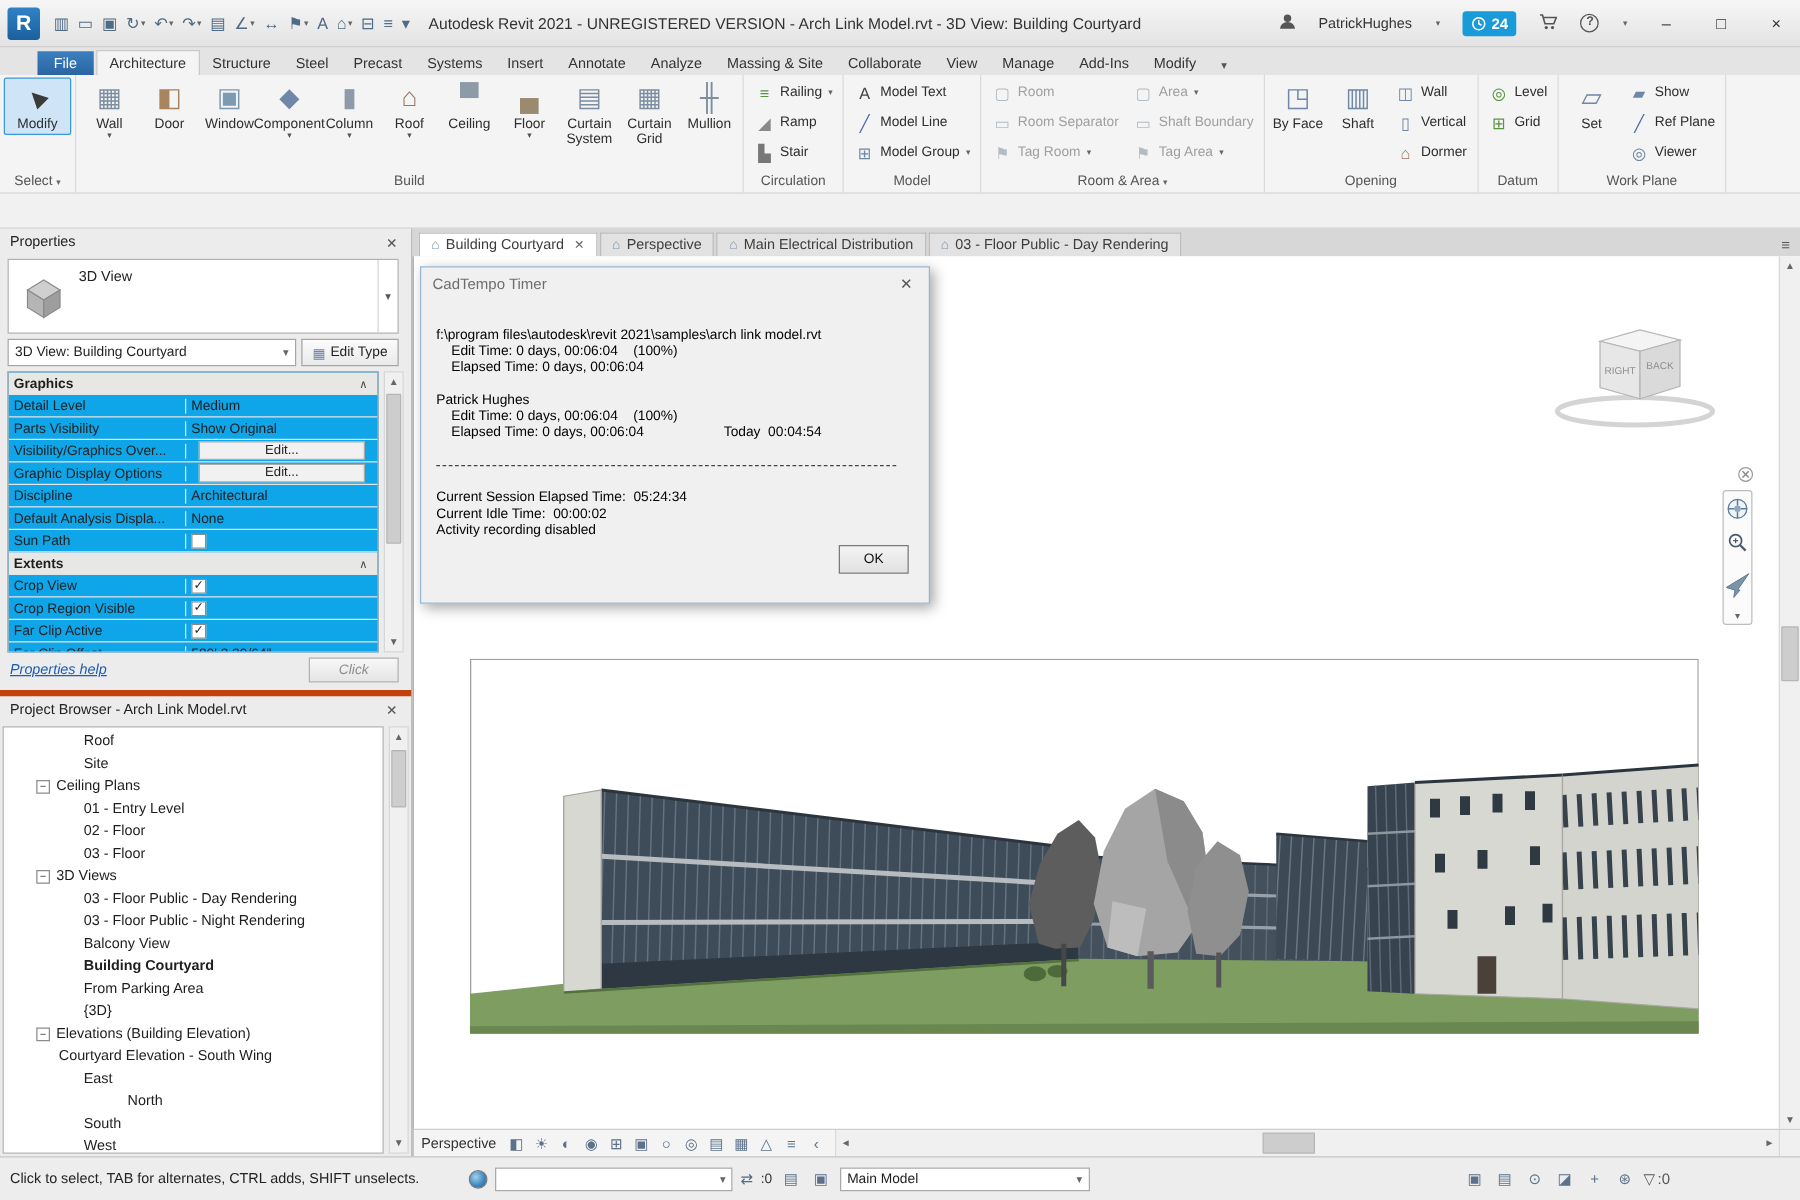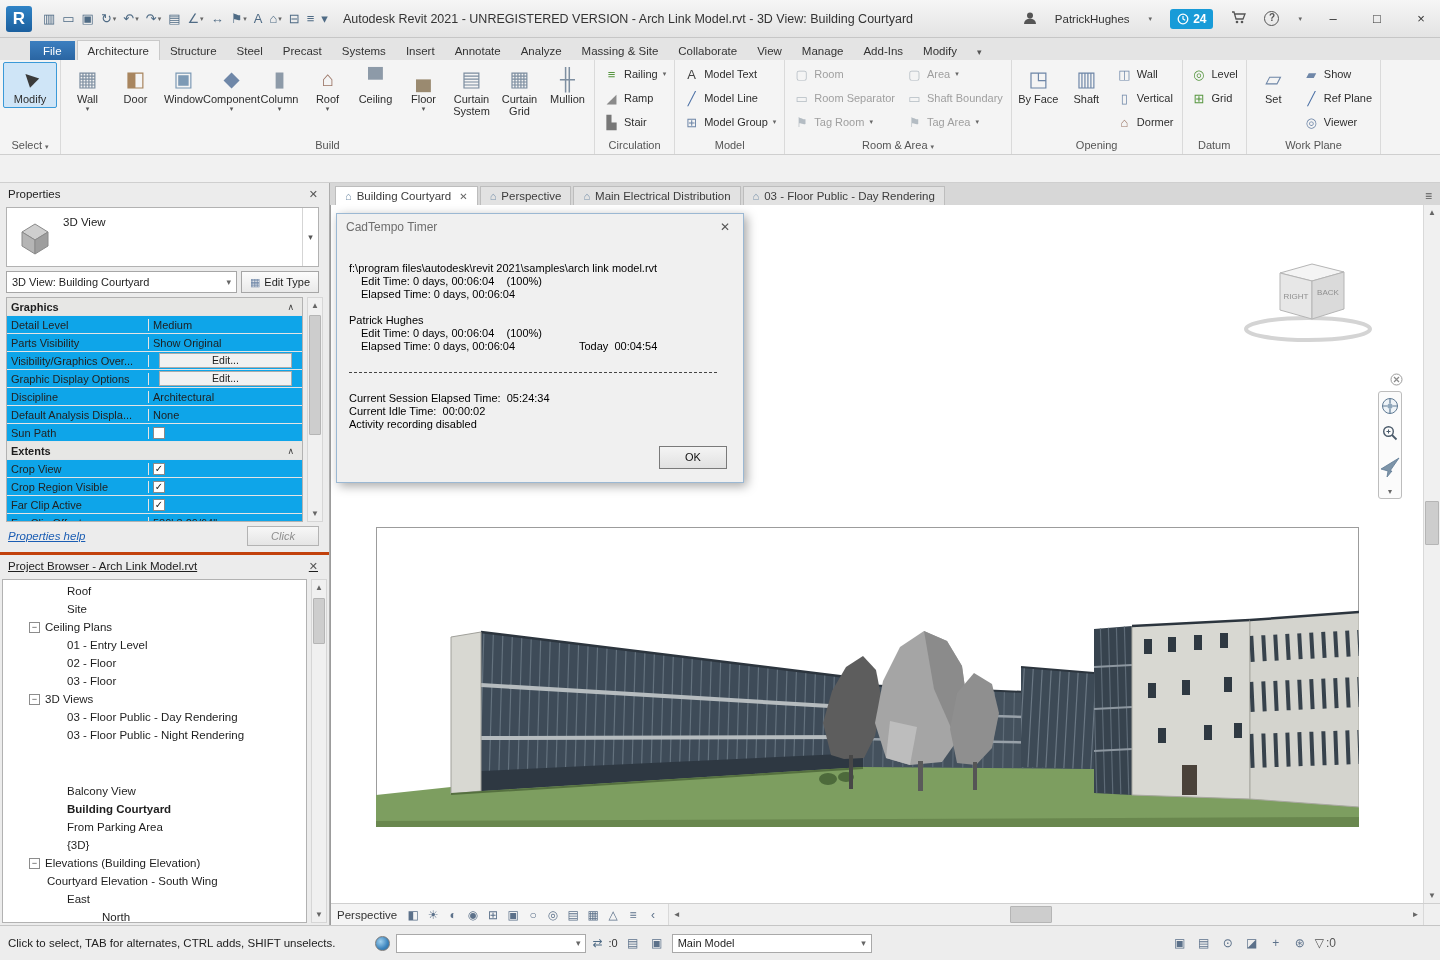--- a/index.html
+++ b/index.html
@@ -74,21 +74,21 @@
 .cb{width:12px;height:12px;border:1px solid #8a8a8a;background:#fff;font-size:10px;line-height:10px;text-align:center;color:#222;}
 .sbar{position:absolute;width:16px;background:#f0f0f0;border:1px solid #d6d6d6;display:flex;flex-direction:column;}
 .pscroll{top:114px;right:6px;bottom:28px;}
 .bscroll{top:24px;right:2px;bottom:2px;}
 .sarrow{height:15px;text-align:center;font-size:8px;color:#666;line-height:15px;}
 .strack{flex:1;position:relative;}
 .sthumb{position:absolute;left:1px;right:1px;background:#cdcdcd;border:1px solid #b5b5b5;border-radius:1px;}
 .propfoot{position:absolute;bottom:3px;left:8px;right:10px;height:22px;display:flex;align-items:center;font-style:italic;}
 .helplink{color:#1b5db3;text-decoration:underline;font-size:11.5px;}
 .applybtn{margin-left:auto;width:72px;height:20px;border:1px solid #b3b3b3;background:linear-gradient(#f7f7f7,#e5e5e5);color:#8d8d8d;text-align:center;line-height:18px;}
-.browser{position:absolute;top:369px;left:0;right:0;bottom:0;border-top:3px solid #c2410c;text-decoration:underline;}
+.browser{position:absolute;top:369px;left:0;right:0;bottom:0;border-top:5px solid #c2410c;}
 .btree{position:absolute;top:24px;left:2px;right:22px;bottom:2px;background:#fff;border:1px solid #b2b2b2;overflow:hidden;padding-top:2px;}
 .titem{height:18px;display:flex;align-items:center;white-space:nowrap;font-size:11.5px;}
 .titem.bold{font-weight:bold;}
 .texp{width:11px;height:11px;border:1px solid #8c8c8c;background:#fff;font-size:9px;line-height:9px;text-align:center;color:#444;margin-right:5px;flex:none;}
 
 
 .viewtabs{position:absolute;top:183px;left:330px;right:0;height:22px;background:#d7d7d7;display:flex;align-items:flex-end;padding-left:5px;}
 .vtabs-holder{display:flex;align-items:flex-end;gap:2px;}
 .vtab{display:flex;align-items:center;gap:5px;padding:3px 9px;background:#e2e2e2;border:1px solid #bdbdbd;border-bottom:none;color:#3c3c3c;white-space:nowrap;font-size:11.5px;}
 .vtab.active{background:#fff;}
@@ -135,21 +135,21 @@
 
 .dialog{position:absolute;left:336px;top:213px;width:408px;height:270px;background:#f0f0f0;border:1px solid #9bb8d3;box-shadow:3px 3px 10px rgba(0,0,0,.35);z-index:100;}
 .dtitle{height:26px;display:flex;align-items:center;padding:0 9px;font-size:12px;color:#6e6e6e;}
 .dx{margin-left:auto;color:#555;font-size:12px;padding:0 4px;}
 .dbody{padding:22px 12px 0;}
 .dline{height:13px;line-height:13px;font-size:11px;white-space:pre;position:relative;color:#000;}
 .dline.i1{padding-left:12px;}
 .dright{position:absolute;left:230px;top:0;}
 .drule{height:13px;display:flex;align-items:center;}
 .drule div{width:368px;height:0;border-top:1px dashed #444;}
-.okbtn{position:absolute;right:16px;bottom:13px;width:68px;height:23px;border:1px solid #7a7a7a;background:linear-gradient(#f4f4f4,#e1e1e1);text-align:center;line-height:21px;font-size:11px;color:#111;}
+.okbtn{position:absolute;right:16px;bottom:23px;width:56px;height:23px;border:1px solid #7a7a7a;background:linear-gradient(#f4f4f4,#e1e1e1);text-align:center;line-height:21px;font-size:11px;color:#111;}
 </style>
 </head>
 <body>
 
 <div class="titlebar">
   <div class="revit-logo">R</div>
   <div class="qat">
       <div class="qat-btn">
         <span class="qat-g">▥</span>
       </div>
@@ -594,21 +594,21 @@
         <div class="titem" style="padding-left: 26px;">
           <span class="texp">−</span>
           <span class="tlabel">3D Views</span>
         </div>
         <div class="titem" style="padding-left: 64px;">
           <span class="tlabel">03 - Floor Public - Day Rendering</span>
         </div>
         <div class="titem" style="padding-left: 64px;">
           <span class="tlabel">03 - Floor Public - Night Rendering</span>
         </div>
-        <div class="titem" style="padding-left: 64px; margin-top: 38px;">
+        <div class="titem" style="padding-left: 64px;">
           <span class="tlabel">Balcony View</span>
         </div>
         <div class="titem bold" style="padding-left: 64px;">
           <span class="tlabel">Building Courtyard</span>
         </div>
         <div class="titem" style="padding-left: 64px;">
           <span class="tlabel">From Parking Area</span>
         </div>
         <div class="titem" style="padding-left: 64px;">
           <span class="tlabel">{3D}</span>

